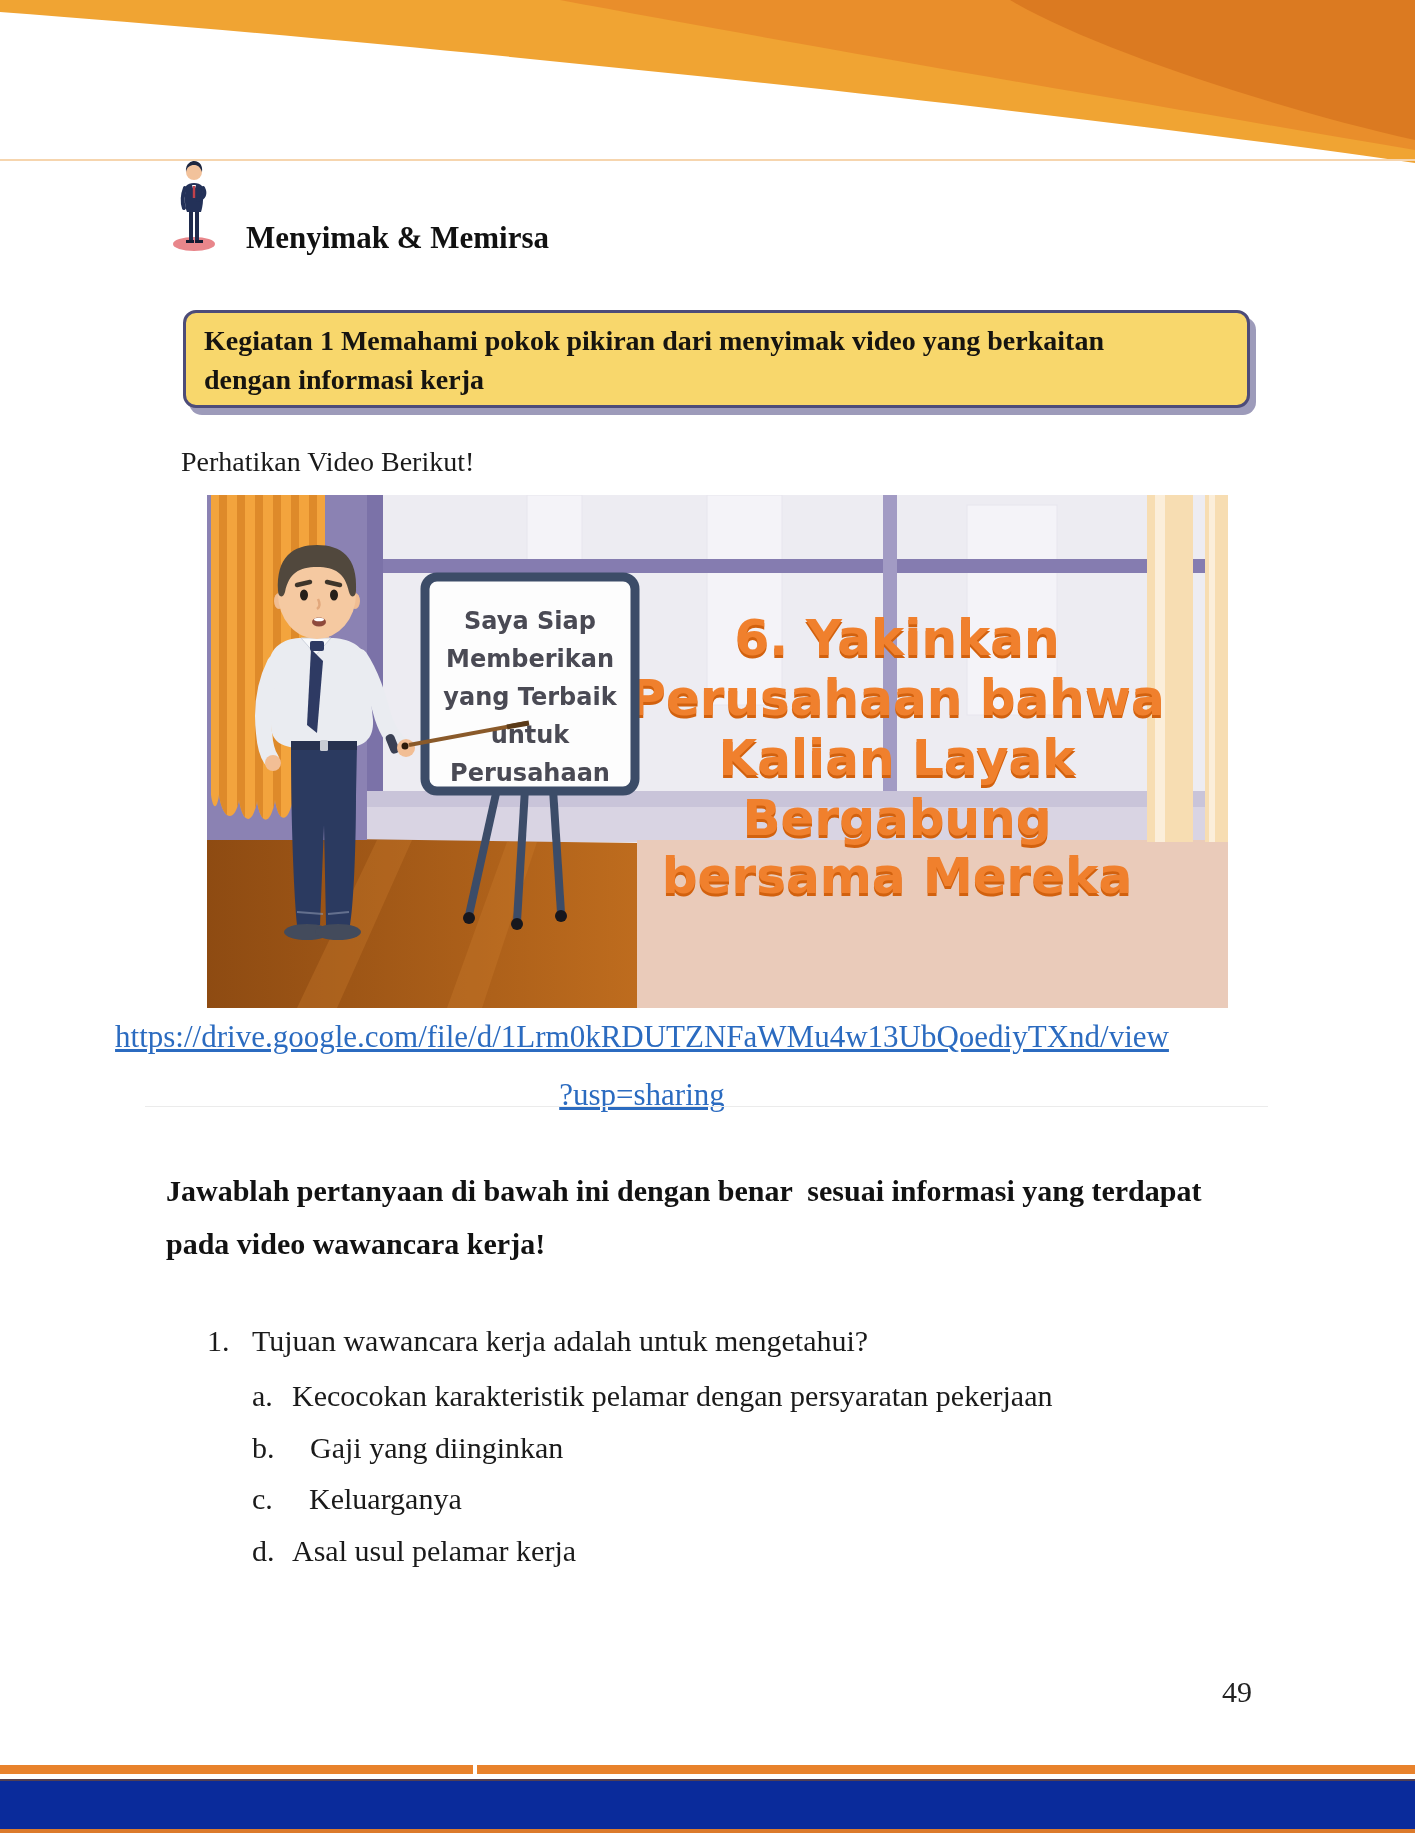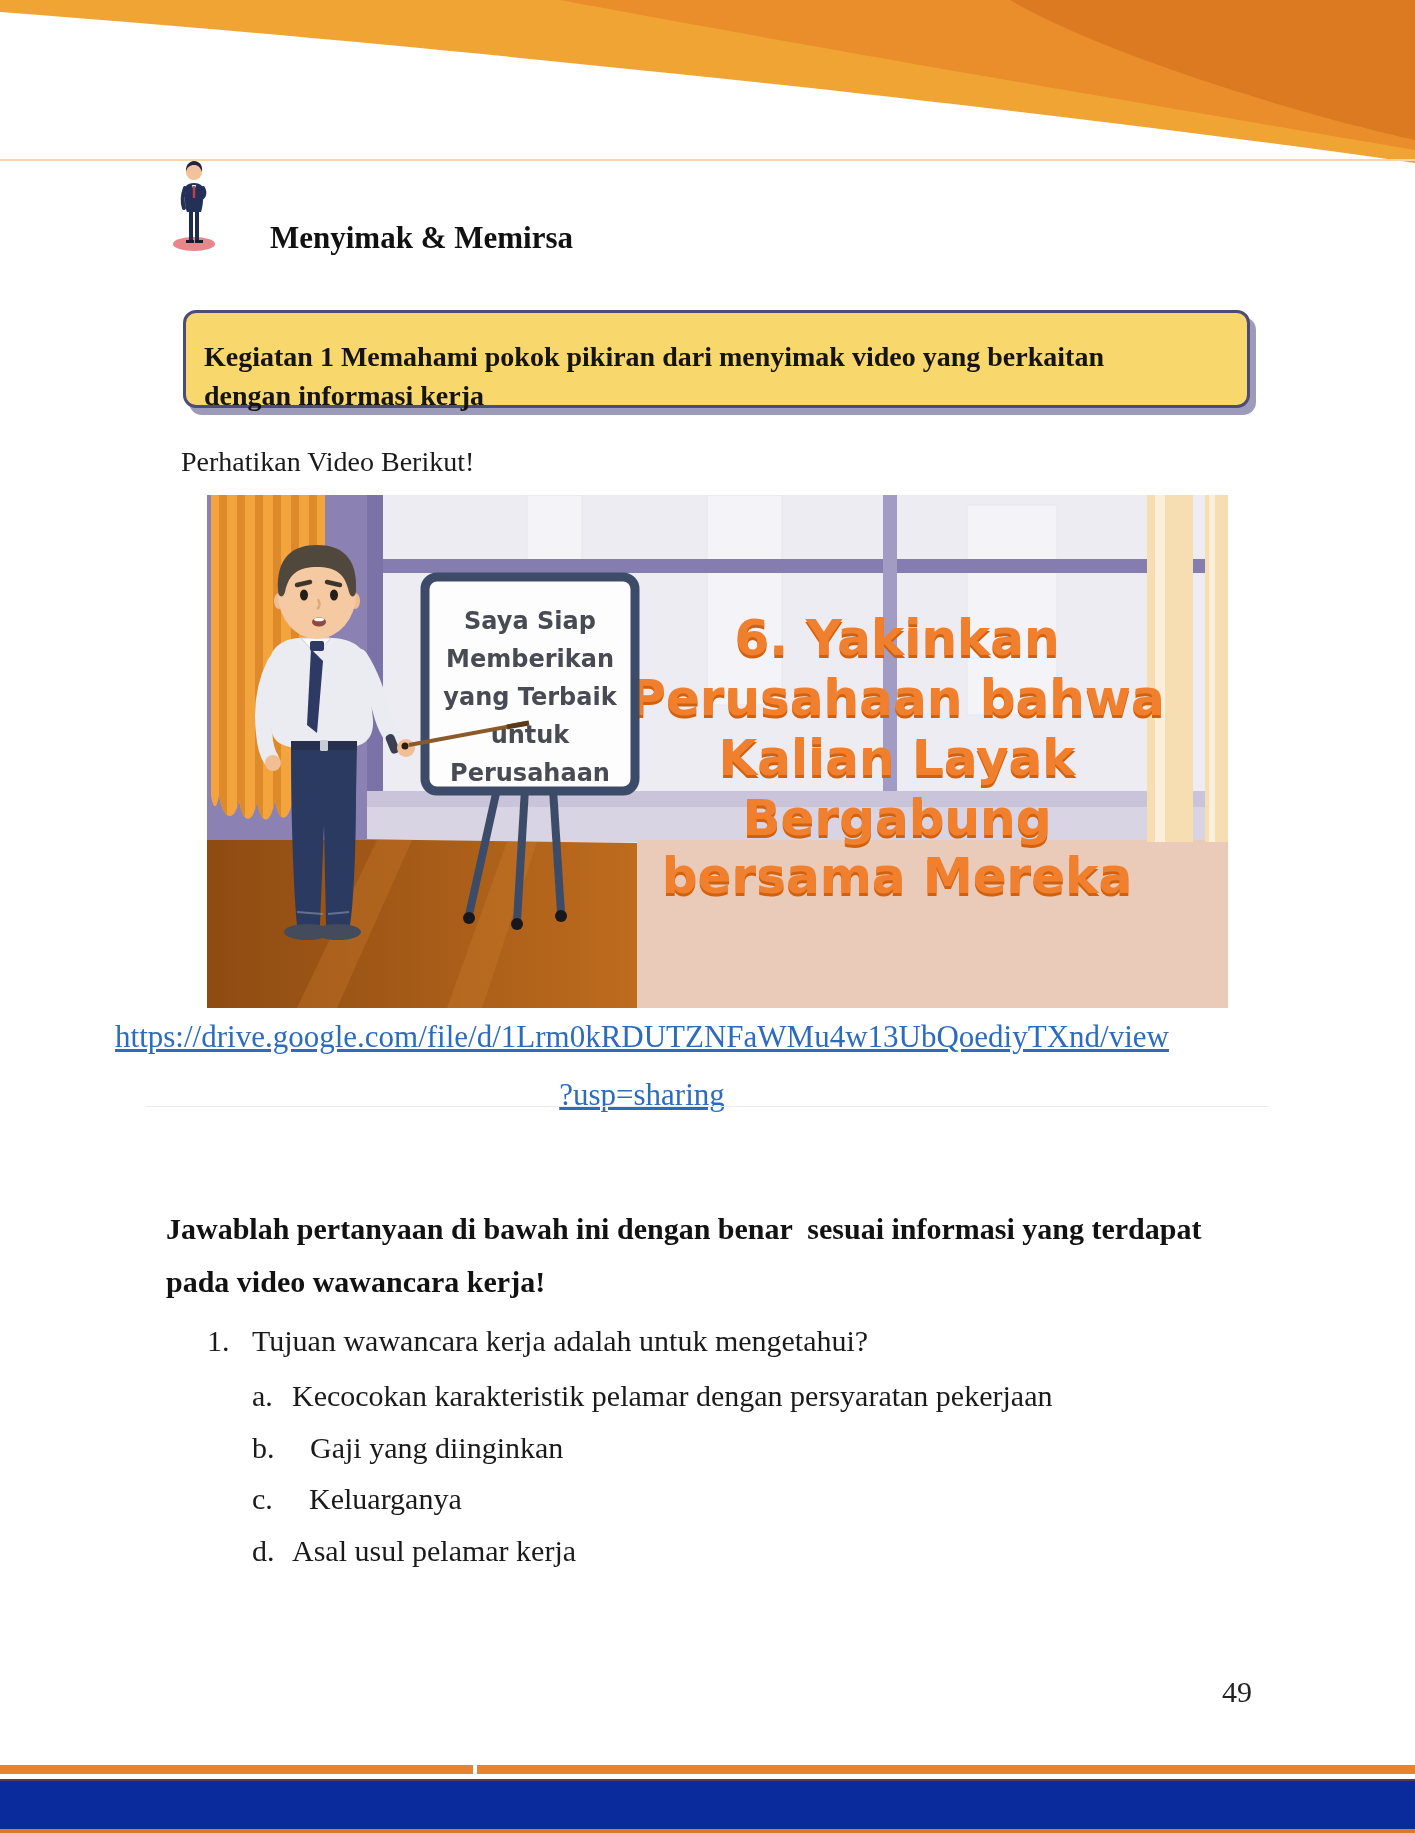--- a/index.html
+++ b/index.html
@@ -6,42 +6,42 @@
   body{background:#888;}
   #page{position:relative;width:1415px;height:1833px;background:#ffffff;overflow:hidden;
         font-family:"Liberation Serif", serif;color:#1a1a1a;}
   .abs{position:absolute;}
   .nowrap{white-space:pre;}
 
   
   #header-swoosh{left:0;top:0;width:1415px;height:170px;}
 
   
-  #section-title{left:246px;top:220px;font-size:31px;font-weight:bold;color:#111;margin-left:24px;}
+  #section-title{left:246px;top:220px;font-size:31px;font-weight:bold;color:#111;}
 
   
   #activity-box{left:183px;top:310px;width:1067px;height:98px;background:#F8D76C;
      border:3px solid #4D4C79;border-radius:13px;box-shadow:6px 7px 0 #9D9BBA;
-     box-sizing:border-box;padding:24px 18px;}
+     box-sizing:border-box;padding:8px 18px;}
   #activity-box .bx-line{font-size:28px;font-weight:bold;line-height:39px;white-space:pre;color:#161410;}
 
   #video-intro{left:181px;top:446px;font-size:28px;}
 
   
   #video-wrap{left:207px;top:495px;width:1021px;height:513px;}
 
   
   .link-line{left:0;width:1284px;text-align:center;font-size:31px;color:#2B6BC0;
      text-decoration:underline;cursor:pointer;}
   #link-line-1{top:1019px;}
   #link-line-2{top:1077px;}
   #faint-rule{left:145px;top:1106px;width:1123px;height:1px;background:#EBEBEB;}
 
   
-  .instr{left:166px;font-size:30px;font-weight:bold;white-space:pre;color:#121212;margin-top:38px;}
+  .instr{left:166px;font-size:30px;font-weight:bold;white-space:pre;color:#121212;}
   #instr-1{top:1174px;}
   #instr-2{top:1227px;}
 
   
   .q-marker{font-size:30px;white-space:pre;}
   .q-text{font-size:30px;white-space:pre;}
 
   
   #page-number{left:1222px;top:1675px;font-size:30px;color:#222;}
 

